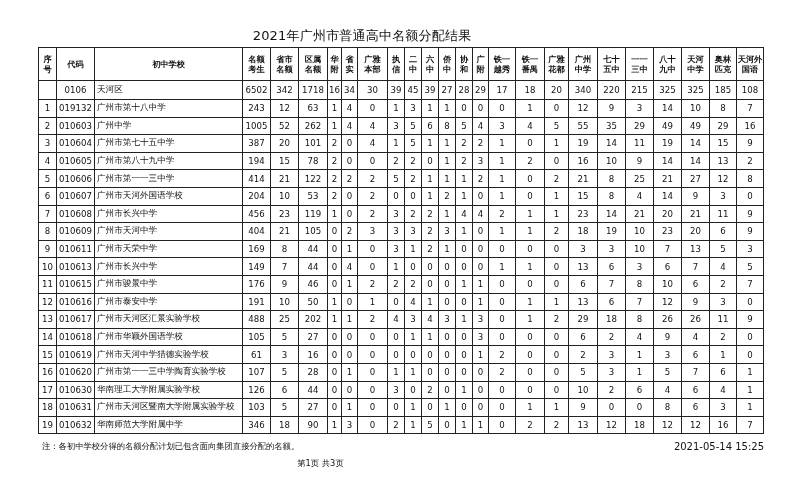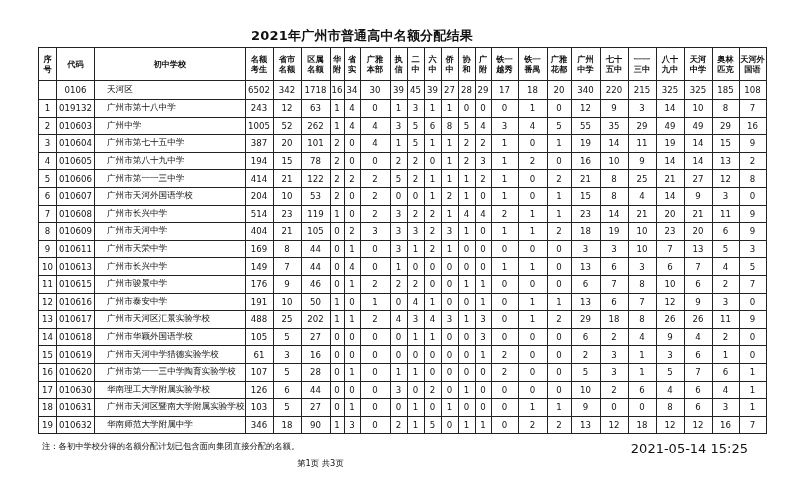--- a/index.html
+++ b/index.html
@@ -1,25 +1,25 @@
 <!DOCTYPE html>
 <html><head>
 <meta charset="utf-8">
 <style>
   html, body { margin:0; padding:0; background:#fff; }
   body { width:800px; height:484px; position:relative; overflow:hidden; font-family:"DejaVu Sans", "Liberation Sans", sans-serif; color:#111; }
-  .title { position:absolute; top:27px; left:0; width:724px; text-align:center; font-size:13px; font-weight:bold; letter-spacing:0.2px; }
+  .title { position:absolute; top:27px; left:0; width:724px; text-align:center; font-size:13px; font-weight:normal; letter-spacing:0.2px; }
   table { position:absolute; left:38px; top:47px; border-collapse:collapse; table-layout:fixed; font-size:8.6px; }
   td, th { border:1px solid #222; padding:0; text-align:center; vertical-align:middle; white-space:nowrap; overflow:hidden; }
   th { font-weight:bold; font-size:8.2px; line-height:10px; height:32px; }
   td { height:16.6px; }
   tr.total td { height:18px; }
-  td.name { text-align:left; padding-left:12px; }
+  td.name { text-align:left; padding-left:2px; }
   .note { position:absolute; left:42px; top:441px; font-size:8.3px;text-align:center; }
-  .stamp { position:absolute; right:52px; top:441px; font-size:13px; }
+  .stamp { position:absolute; right:36px; top:441px; font-size:10px; }
   .page { position:absolute; left:0; width:641px; top:458px; text-align:center; font-size:8.3px; }
 </style>
 </head>
 <body>
 
 <div class="title">2021年广州市普通高中名额分配结果</div>
 
 <table>
   <colgroup>
     <col style="width:18px">
@@ -264,21 +264,21 @@
         <td>4</td>
         <td>14</td>
         <td>9</td>
         <td>3</td>
         <td>0</td>
       </tr>
       <tr>
         <td>7</td>
         <td>010608</td>
         <td class="name">广州市长兴中学</td>
-        <td>514</td>
+        <td>456</td>
         <td>23</td>
         <td>119</td>
         <td>1</td>
         <td>0</td>
         <td>2</td>
         <td>3</td>
         <td>2</td>
         <td>2</td>
         <td>1</td>
         <td>4</td>

